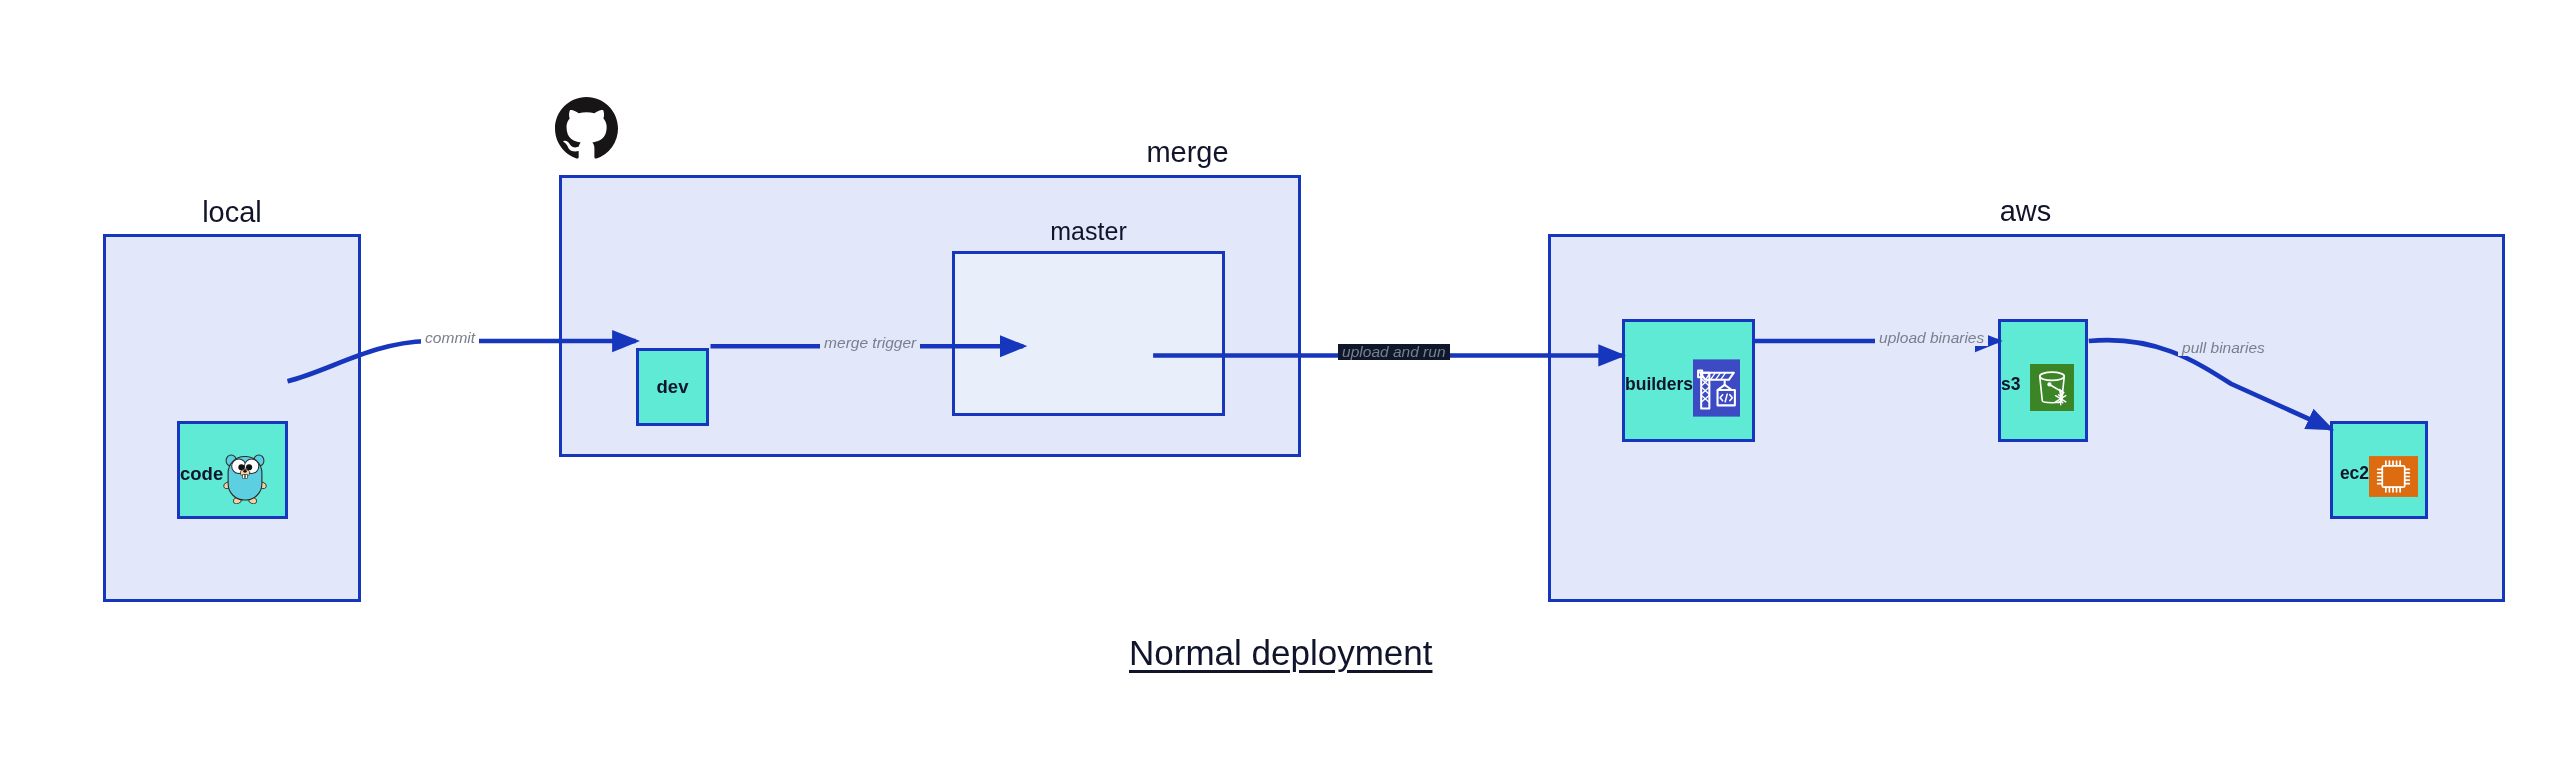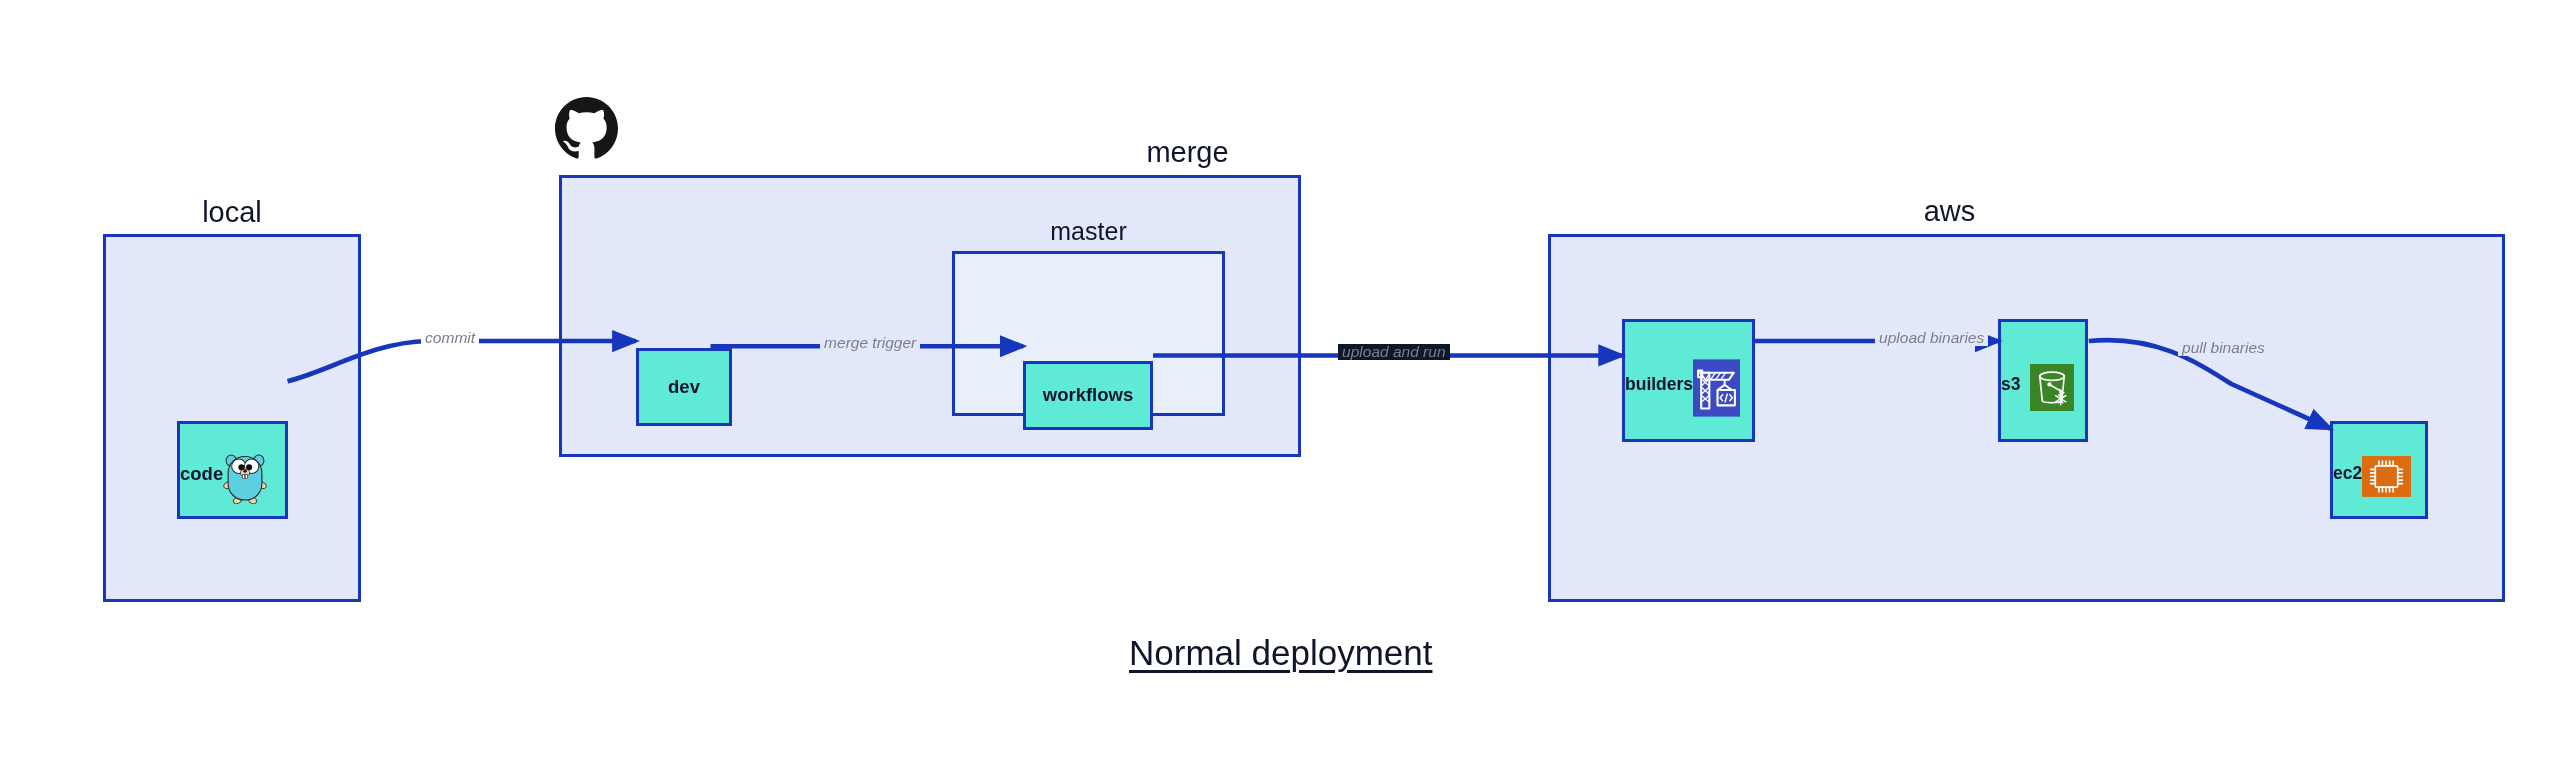--- a/index.html
+++ b/index.html
@@ -146,33 +146,30 @@
     <svg width="63" height="63" viewBox="0 0 16 16" aria-hidden="true">
       <path fill="#171515" d="M8 0C3.58 0 0 3.58 0 8c0 3.54 2.29 6.53 5.47 7.59.4.07.55-.17.55-.38
         0-.19-.01-.82-.01-1.49-2.01.37-2.53-.49-2.69-.94-.09-.23-.48-.94-.82-1.13-.28-.15-.68-.52-.01-.53.63-.01
         1.08.58 1.23.82.72 1.21 1.87.87 2.33.66.07-.52.28-.87.51-1.07-1.78-.2-3.64-.89-3.64-3.95
         0-.87.31-1.59.82-2.15-.08-.2-.36-1.02.08-2.12 0 0 .67-.21 2.2.82.64-.18 1.32-.27 2-.27s1.36.09 2
         .27c1.53-1.04 2.2-.82 2.2-.82.44 1.1.16 1.92.08 2.12.51.56.82 1.27.82 2.15 0 3.07-1.87 3.75-3.65
         3.95.29.25.54.73.54 1.48 0 1.07-.01 1.93-.01 2.2 0 .21.15.46.55.38A8.013 8.013 0 0 0 16 8c0-4.42-3.58-8-8-8z"></path>
     </svg>
   </div>
 
-  <div class="node" style="left:636px; top:308px; width:96px; height:78px; justify-content:center;">
+  <div class="node" style="left:636px; top:308px; width:73px; height:78px; justify-content:center;">
     <span class="node-label" style="font-size:18.5px;">dev</span>
   </div>
 
   <div class="zone zone-inner" style="left:952px; top:251px; width:273px; height:165px;"></div>
   <div class="zone-label" style="left:952px; top:219px; width:273px; font-size:25px;">master</div>
 
-  <div class="node" style="left:1023px; top:321px; width:130px; height:69px; justify-content:center;">
-    <span class="node-label" style="font-size:18.5px;">workflows</span>
-  </div>
 
   <div class="zone" style="left:1548px; top:234px; width:957px; height:368px;"></div>
-  <div class="zone-label" style="left:1800px; top:197px; width:299px; font-size:29px; text-align:center;">aws</div>
+  <div class="zone-label" style="left:1876px; top:197px; width:299px; font-size:29px; text-align:center;">aws</div>
 
   <div class="node" style="left:1622px; top:279px; width:133px; height:123px; padding-top:8.2px;">
     <span class="node-label" style="font-size:17.5px;">builders</span>
     <span class="node-icon" style="margin-top:6.2px;">
       <svg class="tile" width="47" height="58" viewBox="0 0 92 112" aria-hidden="true">
         <rect x="0" y="0" width="92" height="112" fill="#3c4bc4"></rect>
         <g fill="none" stroke="#ffffff" stroke-width="4" stroke-linejoin="round">
 
           <rect x="16" y="26" width="16" height="70"></rect>
           <path d="M16 38 L32 52 M32 38 L16 52 M16 54 L32 68 M32 54 L16 68 M16 70 L32 84 M32 70 L16 84" stroke-width="2.6"></path>
@@ -215,21 +212,21 @@
             <path d="M50 62 L70 74"></path>
             <path d="M70 62 L50 74"></path>
             <path d="M56 60 L60 64 L64 60"></path>
             <path d="M56 76 L60 72 L64 76"></path>
           </g>
         </g>
       </svg>
     </span>
   </div>
 
-  <div class="node" style="left:2330px; top:381px; width:98px; height:98px; padding-top:7.2px;">
+  <div class="node" style="left:2330px; top:381px; width:98px; height:98px; padding-top:7.2px;justify-content:center;">
     <span class="node-label" style="font-size:17.5px;">ec2</span>
     <span class="node-icon" style="margin-top:5.2px;">
       <svg class="tile" width="49" height="41" viewBox="0 0 96 80" aria-hidden="true">
         <rect x="0" y="0" width="96" height="80" fill="#dd6b10"></rect>
         <g fill="none" stroke="#ffffff" stroke-width="3.4" stroke-linejoin="round">
           <rect x="26" y="19" width="44" height="42" rx="3"></rect>
         </g>
         <g stroke="#ffffff" stroke-width="3.4" stroke-linecap="round">
 
           <path d="M33 19 L33 10 M40 19 L40 10 M47 19 L47 10 M54 19 L54 10 M61 19 L61 10"></path>

